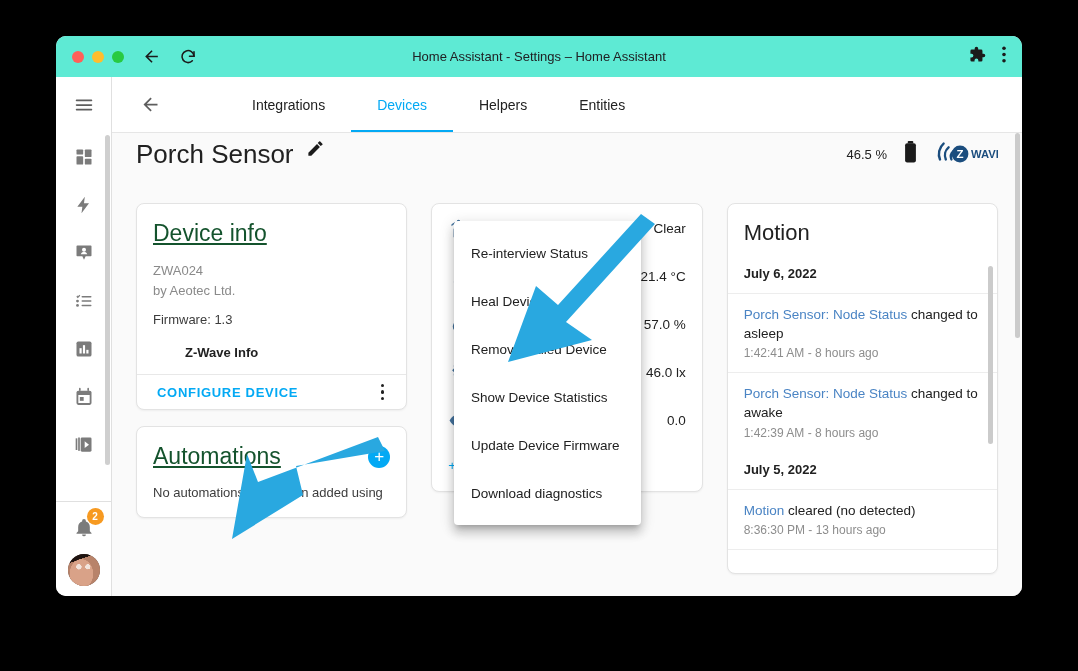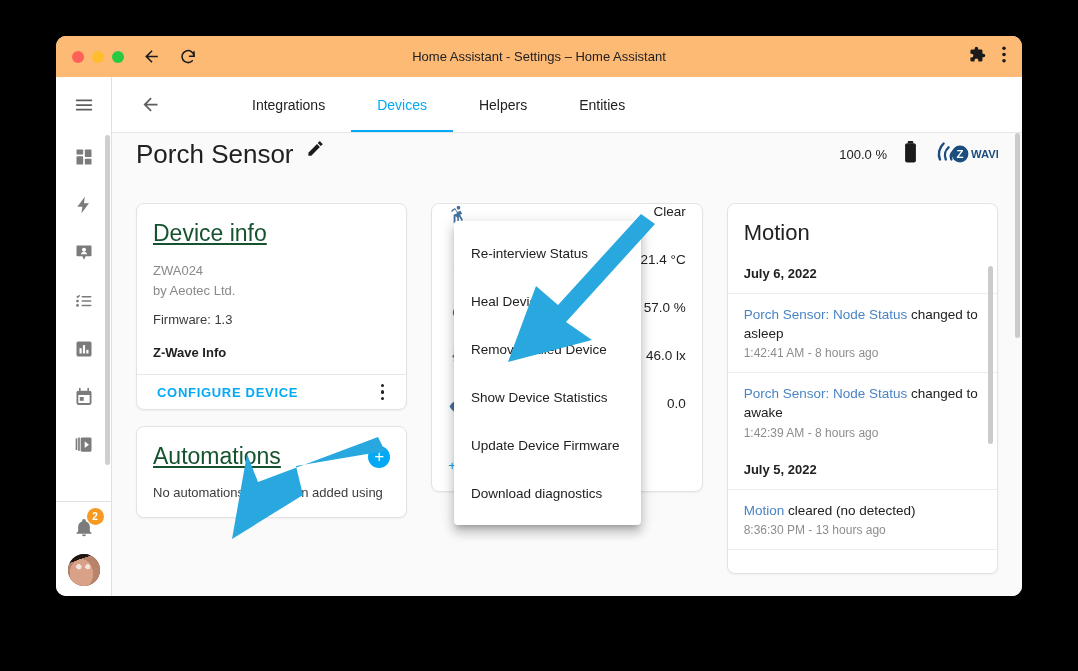--- a/index.html
+++ b/index.html
@@ -17,21 +17,21 @@
     width: 966px; height: 560px;
     background: #ffffff;
     border-radius: 10px;
     overflow: hidden;
   }
 
   
   .chrome {
     position: relative;
     height: 41px;
-    background: #fdba74;
+    background: #5eead4;
     display: flex;
     align-items: center;
     text-decoration: underline;
   }
   .traffic { display: flex; gap: 8px; padding-left: 16px; align-items: center; }
   .dot { width: 12px; height: 12px; border-radius: 50%; }
   .dot.red { background: #ff6058; }
   .dot.yellow { background: #ffbd2e; }
   .dot.green { background: #28ca42; }
 
@@ -163,21 +163,21 @@
     background: #fff;
     border: 1px solid #e3e3e3;
     border-radius: 8px;
     box-shadow: 0 1px 2px rgba(0,0,0,.05);
   }
   .card-pad { padding: 16px 16px 14px; }
   .card-title { font-size: 23px; font-weight: 400; color: #14532d; text-decoration: underline; }
 
   .dev-sub { font-size: 13px; color: #8a8a8a; line-height: 1.5; margin-top: 14px; }
   .dev-fw { font-size: 13px; color: #3c3c3c; margin-top: 12px; }
-  .dev-zw { font-size: 13px; color: #212121; font-weight: 700; margin-top: 18px; }
+  .dev-zw { font-size: 13px; color: #212121; font-weight: 700; margin-top: 18px; margin-left: 32px; }
 
   .card-actions {
     border-top: 1px solid #e8e8e8;
     height: 35px;
     display: flex; align-items: center;
     padding: 0 12px;
   }
   .btn-text {
     color: #03a9f4; font-size: 13px; font-weight: 600;
     letter-spacing: .7px;
@@ -191,21 +191,21 @@
     margin-left: auto;
     width: 22px; height: 22px; border-radius: 50%;
     background: #03a9f4; color: #fff;
     display: flex; align-items: center; justify-content: center;
     font-size: 17px; line-height: 1;
   }
   .auto-note { font-size: 13px; color: #3c3c3c; margin-top: 14px; line-height: 1.45; }
 
   
   .srow {
-    display: flex; align-items: flex-start;
+    display: flex; align-items: center;
     height: 48px;
     padding: 0 16px;
     font-size: 13.5px; color: #212121; gap: 9px;
   }
   .srow .sico { width: 40px; flex: none; color: #44739e; display: flex; align-items: center; }
   .srow .sname { flex: 1; min-width: 0; overflow: hidden; white-space: nowrap; }
   .srow .sval { color: #212121; white-space: nowrap; }
   .more-ent { font-size: 13.5px; color: #03a9f4; padding: 14px 16px 18px; }
 
   
@@ -393,21 +393,21 @@
       <div class="content">
 
         <div class="page-head">
           <div class="page-title">Porch Sensor</div>
           <span class="pencil">
             <svg width="19" height="19" viewBox="0 0 24 24" fill="#1b1b1b">
                 <path d="M3 17.3V21h3.7L17.6 10.1l-3.7-3.7zm17.7-9.9a1 1 0 0 0 0-1.4l-2.7-2.7a1 1 0 0 0-1.4 0l-1.8 1.8 3.7 3.7z"></path>
               </svg>
           </span>
           <div class="head-right">
-            <span class="batt-txt">100.0 %</span>
+            <span class="batt-txt">46.5 %</span>
             <span>
               <svg width="15" height="22" viewBox="0 0 14 22" fill="#1b1b1b">
                   <rect x="4.2" y="0" width="5.6" height="2.6" rx="1"></rect>
                   <rect x="1.6" y="2.2" width="10.8" height="19.2" rx="2"></rect>
                 </svg>
             </span>
             <span class="zwave-logo">
               <svg width="64" height="30" viewBox="0 0 64 30">
                 <g fill="none" stroke="#1b4d7e" stroke-width="2.4" stroke-linecap="round">
                   <path d="M6 20.5C3.6 15 5.2 8.4 9.6 4.6"></path>

